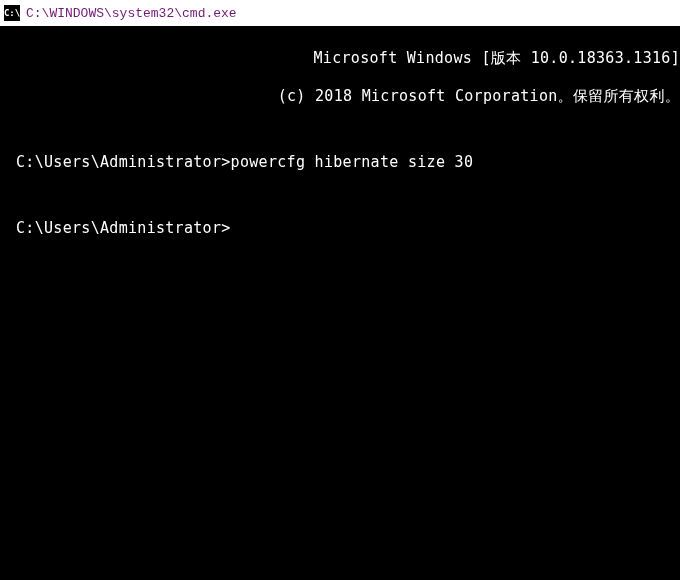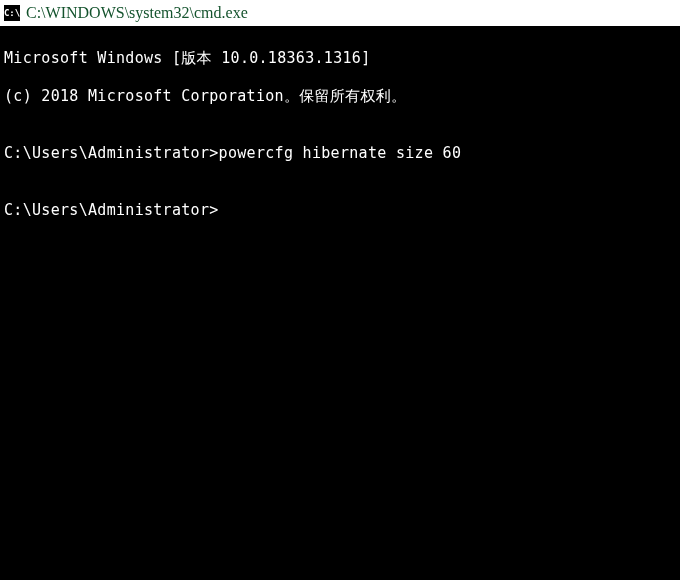--- a/index.html
+++ b/index.html
@@ -28,55 +28,57 @@
       background: #000;
       display: flex;
       align-items: center;
       justify-content: center;
       color: #fff;
       font-size: 9px;
       font-weight: bold;
       font-family: "Consolas", monospace;
     }
     .titlebar-text {
-      color: #14532d;
-      font-size: 16px;
-      font-family: Liberation Serif, serif;
+      color: #701a75;
+      font-size: 13px;
+      font-family: Liberation Mono, monospace;
     }
     .terminal {
       width: 100%;
       height: calc(100% - 26px);
       background: #000;
       color: #fff;
-      padding: 4px 0 0 4px;
+      padding: 4px 0 0 16px;
       font-size: 15px;
       line-height: 19px;
       white-space: pre;
       letter-spacing: 0.3px;
+      text-align: right;
     }
     .line {
       display: block;
     }
     .prompt-line {
       display: flex;
+      margin-top: 9px;
     }
     .cmd-input {
       white-space: pre;
     }
   </style>
 </head>
 <body>
 
 <div class="titlebar">
   <div class="titlebar-icon">
     <span>C:\</span>
   </div>
   <span class="titlebar-text">C:\WINDOWS\system32\cmd.exe</span>
 </div>
 
 <div class="terminal">
 <span class="line">Microsoft Windows [版本 10.0.18363.1316]</span>
 <span class="line">(c) 2018 Microsoft Corporation。保留所有权利。</span>
 <span class="line"></span>
-<span class="prompt-line"><span>C:\Users\Administrator&gt;</span><span class="cmd-input">powercfg hibernate size 60</span></span>
+<span class="prompt-line"><span>C:\Users\Administrator&gt;</span><span class="cmd-input">powercfg hibernate size 30</span></span>
 <span class="line"></span>
 <span class="prompt-line"><span>C:\Users\Administrator&gt;</span></span>
 </div>
 
 </body></html>

